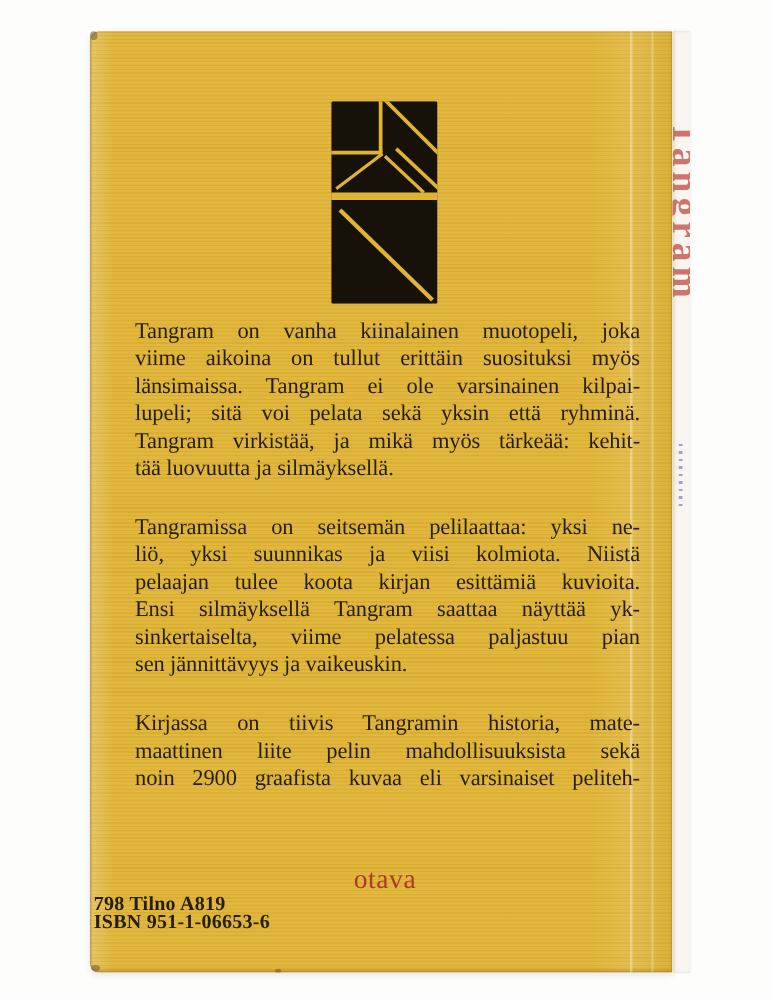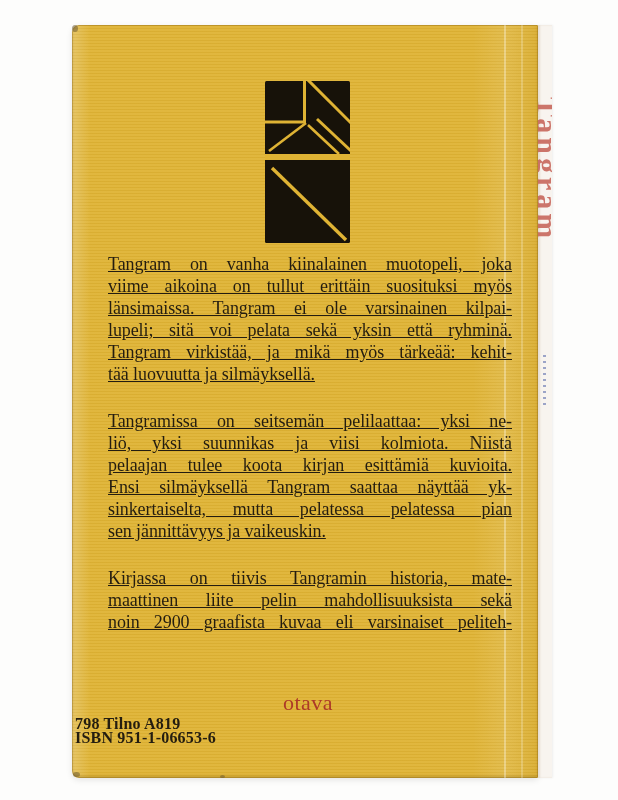--- a/index.html
+++ b/index.html
@@ -40,21 +40,21 @@
   }
   
   .logo{
     position:absolute;left:193px;top:56px;width:85px;height:162px;
   }
   
   .body-copy{
     position:absolute;left:36px;top:228px;width:404px;
     font-size:18px;line-height:22px;letter-spacing:-0.1px;
   }
-  .para{margin:0 0 25px 0;text-decoration:underline;}
+  .para{margin:0 0 25px 0;}
   .jl{
     text-align:justify;text-align-last:justify;
     height:22px;overflow:hidden;
   }
   .jl-last{text-align-last:left;}
   
   .publisher{
     position:absolute;left:3px;top:664px;width:100%;
     text-align:center;font-size:22px;line-height:28px;letter-spacing:0.5px;
   }
@@ -115,21 +115,21 @@
         <div class="jl">länsimaissa. Tangram ei ole varsinainen kilpai-</div>
         <div class="jl">lupeli; sitä voi pelata sekä yksin että ryhminä.</div>
         <div class="jl">Tangram virkistää, ja mikä myös tärkeää: kehit-</div>
         <div class="jl jl-last">tää luovuutta ja silmäyksellä.</div>
       </div>
       <div class="para">
         <div class="jl">Tangramissa on seitsemän pelilaattaa: yksi ne-</div>
         <div class="jl">liö, yksi suunnikas ja viisi kolmiota. Niistä</div>
         <div class="jl">pelaajan tulee koota kirjan esittämiä kuvioita.</div>
         <div class="jl">Ensi silmäyksellä Tangram saattaa näyttää yk-</div>
-        <div class="jl">sinkertaiselta, mutta pelatessa pelatessa pian</div>
+        <div class="jl">sinkertaiselta, viime pelatessa paljastuu pian</div>
         <div class="jl jl-last">sen jännittävyys ja vaikeuskin.</div>
       </div>
       <div class="para">
         <div class="jl">Kirjassa on tiivis Tangramin historia, mate-</div>
         <div class="jl">maattinen liite pelin mahdollisuuksista sekä</div>
         <div class="jl">noin 2900 graafista kuvaa eli varsinaiset peliteh-</div>
       </div>
     </div>
 
     <div class="publisher" style="color:#ad3a28">otava</div>

